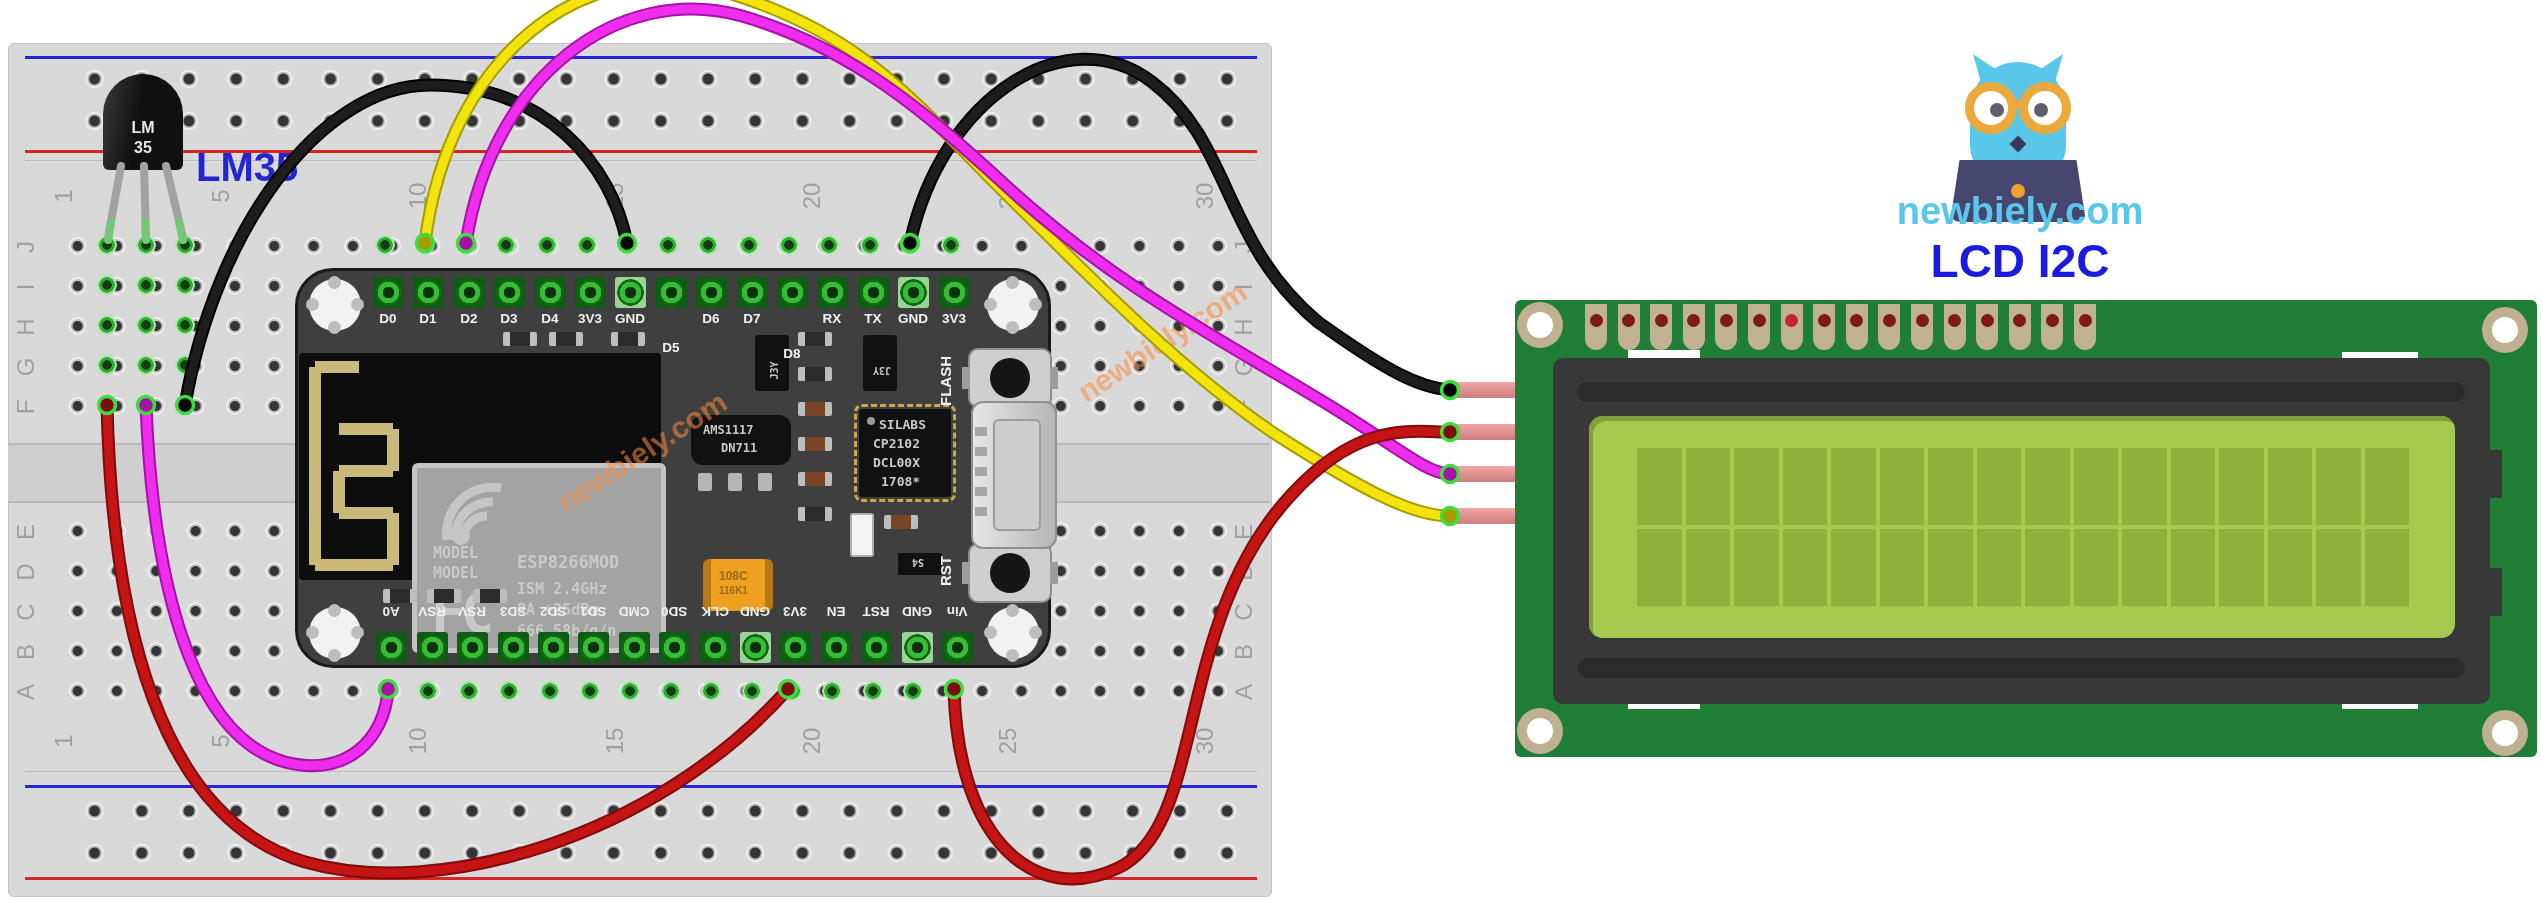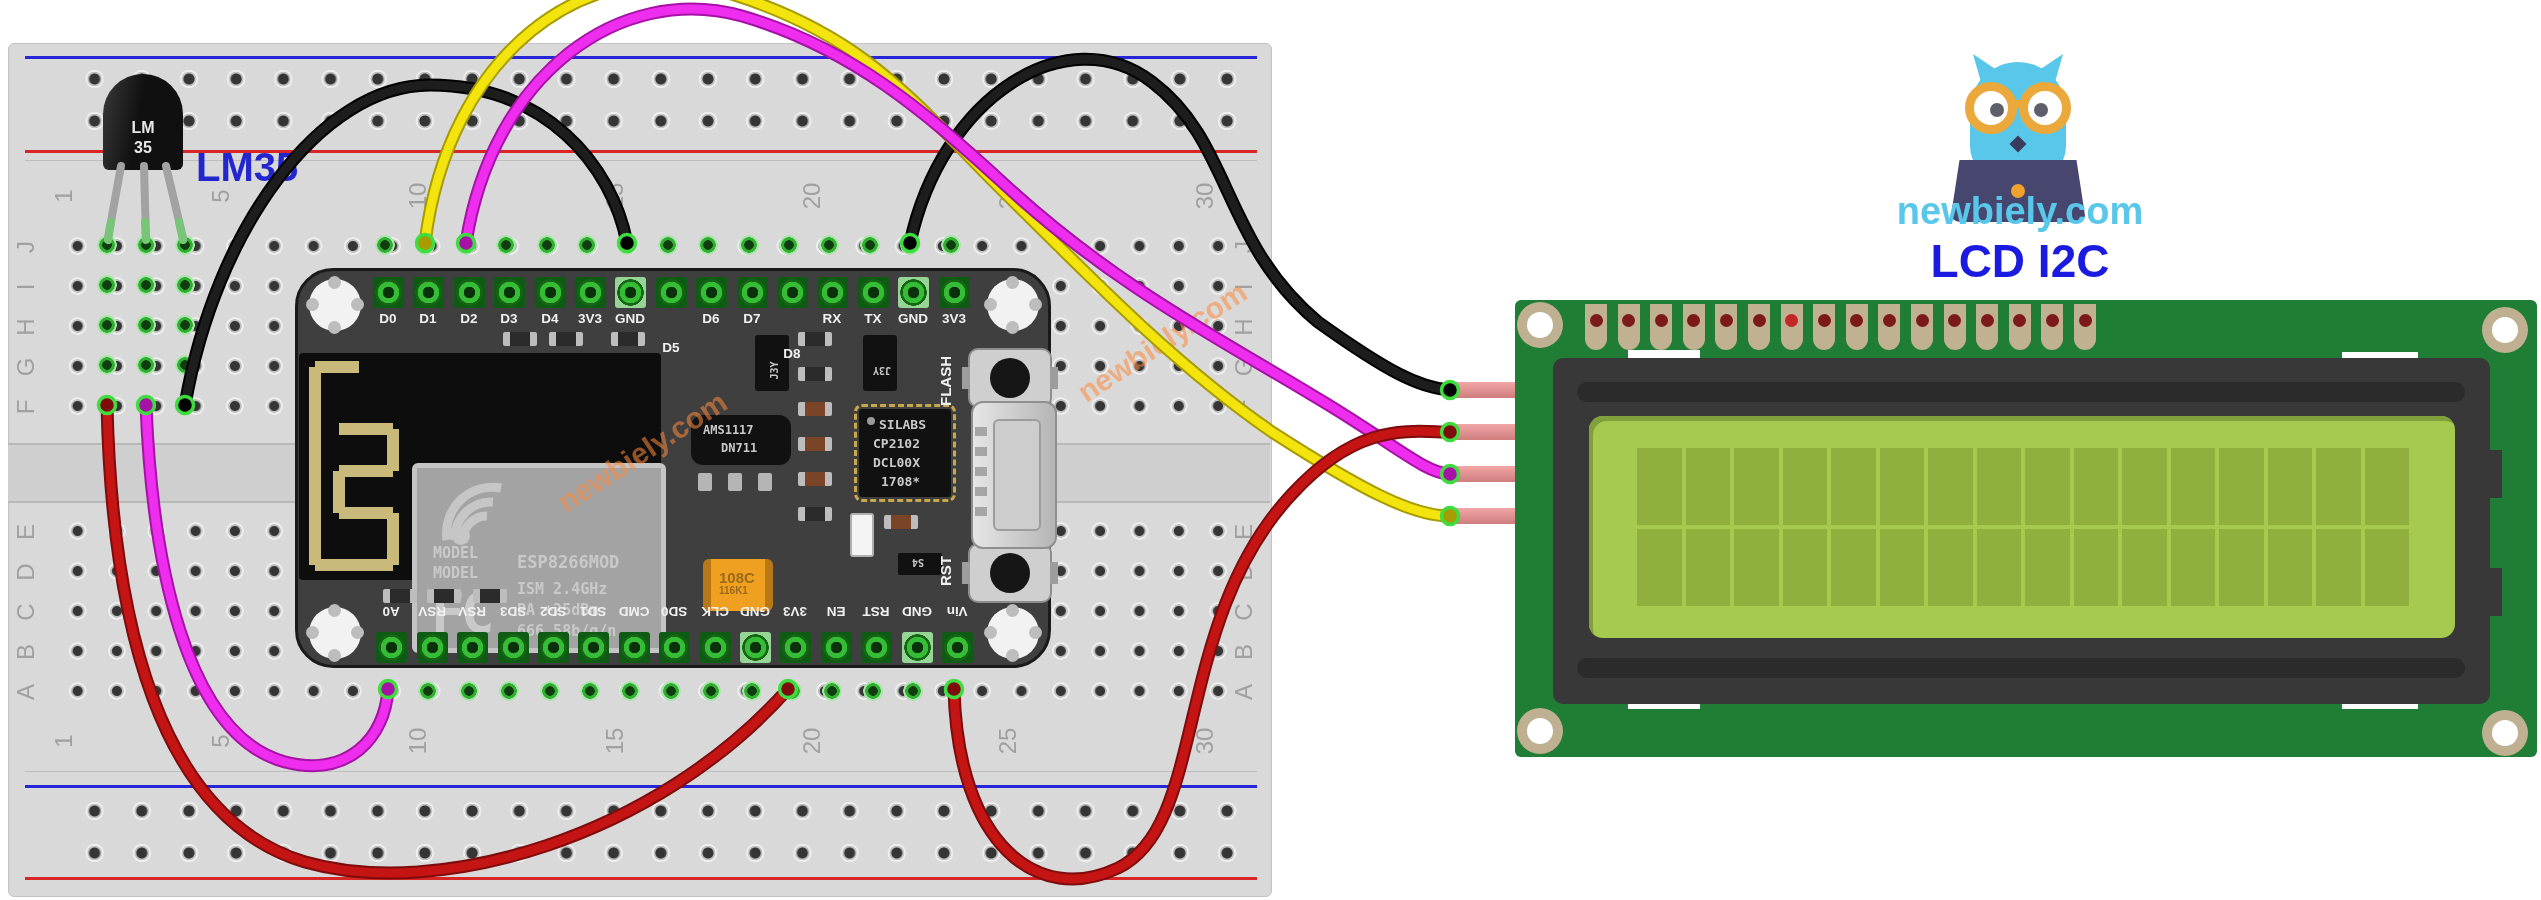--- a/index.html
+++ b/index.html
@@ -187,21 +187,21 @@
 
     <div class="chip" style="left:561px;top:138px;width:92px;height:88px;border-radius:3px;outline:3px dashed #c8a84a;outline-offset:2px">
       <div style="position:absolute;left:8px;top:8px;width:8px;height:8px;border-radius:50%;background:#9a9a9a"></div>
       <div class="sh-mono" style="left:20px;top:8px;font-size:13px">SILABS</div>
       <div class="sh-mono" style="left:14px;top:27px;font-size:13px">CP2102</div>
       <div class="sh-mono" style="left:14px;top:46px;font-size:13px">DCL00X</div>
       <div class="sh-mono" style="left:22px;top:65px;font-size:13px">1708*</div>
     </div>
 
     <div class="abs" style="left:405px;top:288px;width:70px;height:52px;background:#f0a020;border-left:8px solid #b87818;border-right:8px solid #b87818;border-radius:6px;box-sizing:border-box">
-      <div style="position:absolute;left:8px;top:10px;font-size:15px;color:#9a6a1a;font-weight:bold">108C</div>
+      <div style="position:absolute;left:8px;top:10px;font-size:12px;color:#9a6a1a;font-weight:bold">108C</div>
       <div style="position:absolute;left:8px;top:26px;font-size:10px;color:#9a6a1a;font-weight:bold">116K1</div>
     </div>
 
     <div class="chip" style="left:457px;top:64px;width:34px;height:56px;border-radius:3px">
       <div class="sh-mono" style="left:10px;top:30px;font-size:10px;transform:rotate(-90deg)">J3Y</div>
     </div>
     <div class="chip" style="left:565px;top:64px;width:34px;height:56px;border-radius:3px">
       <div class="sh-mono" style="left:10px;top:30px;font-size:10px;transform:rotate(180deg)">J3Y</div>
     </div>
 

